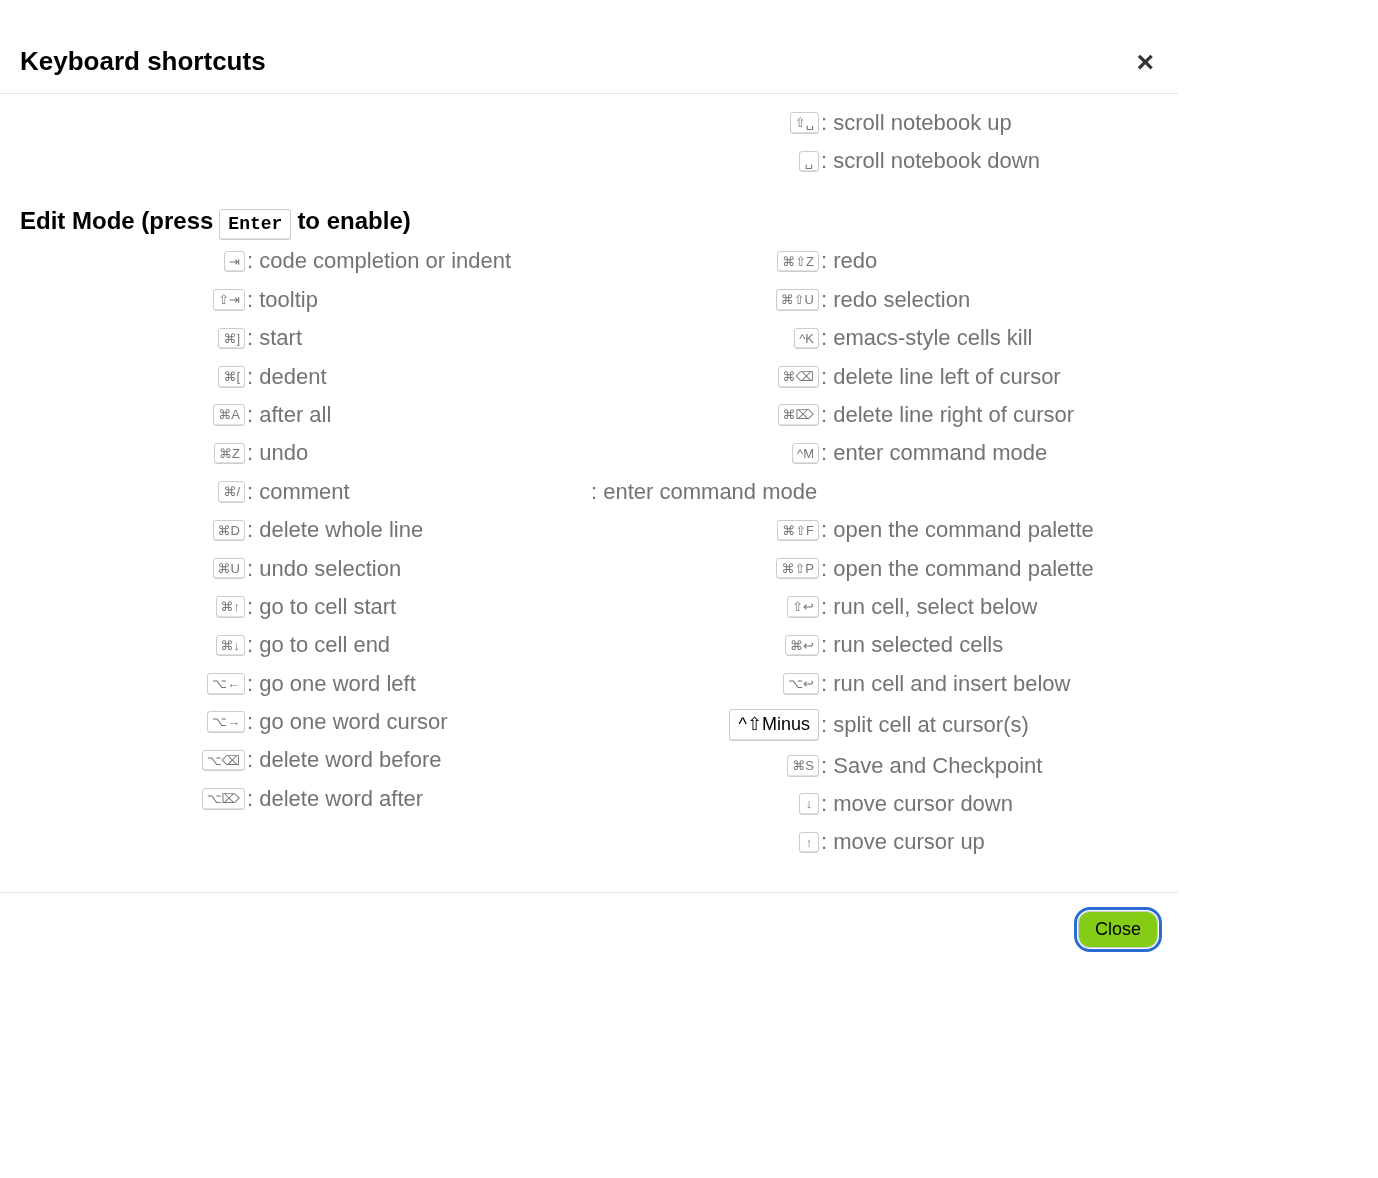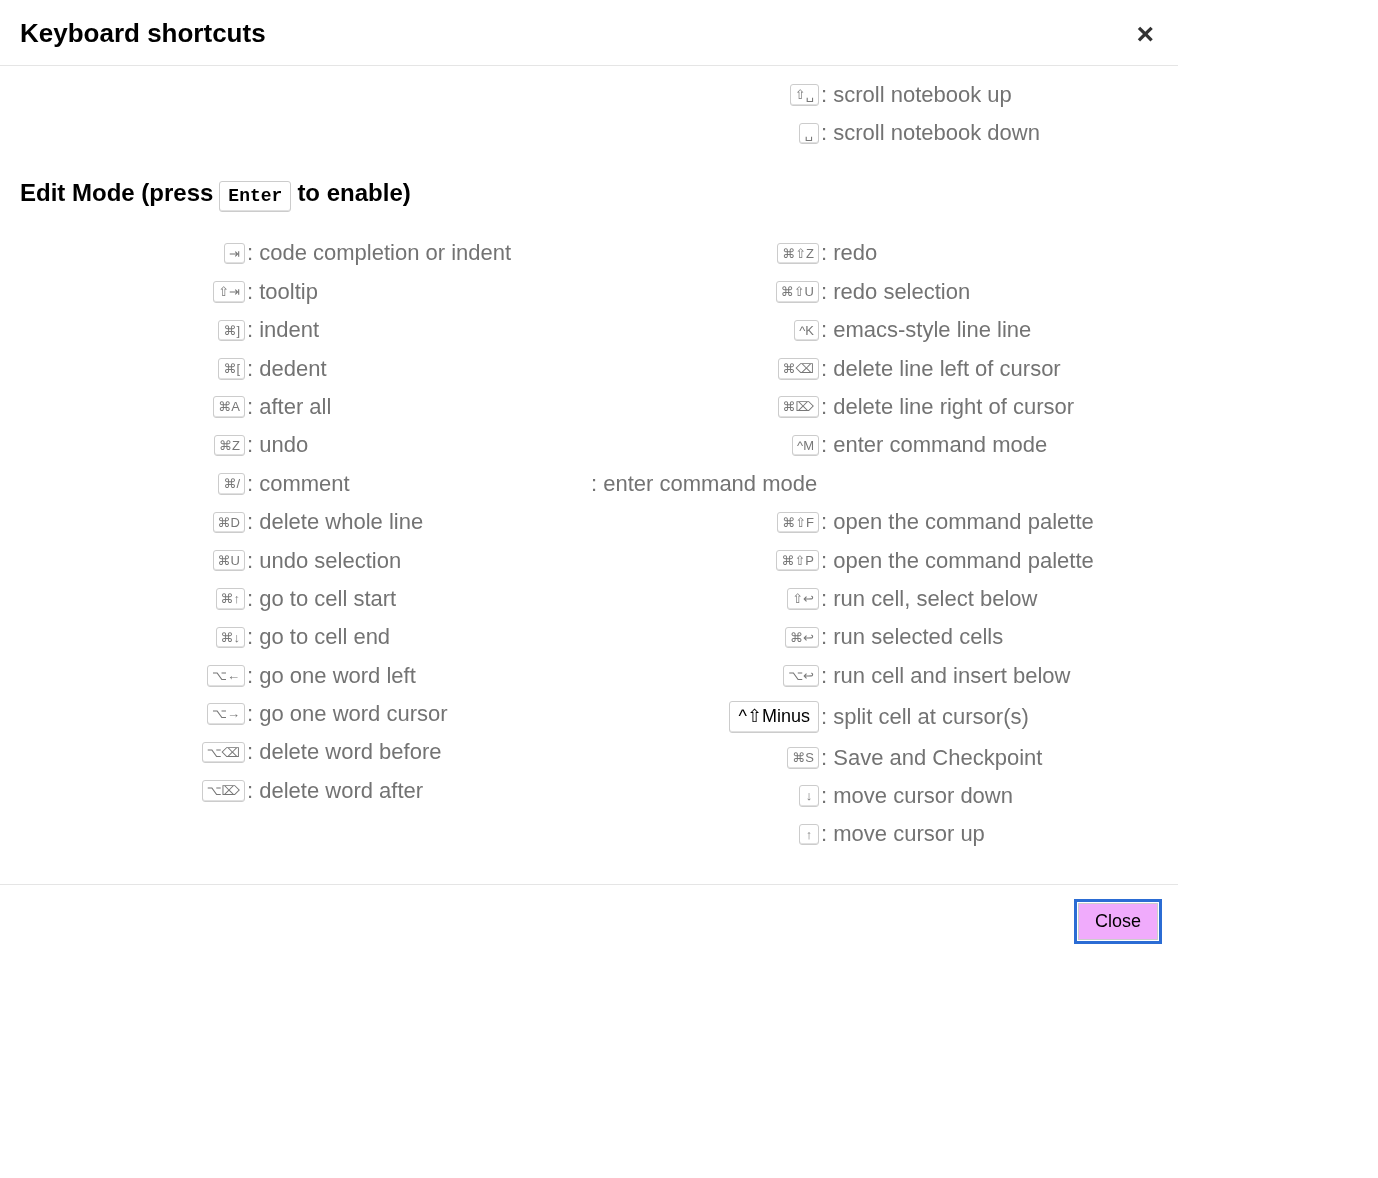--- a/index.html
+++ b/index.html
@@ -16,20 +16,21 @@
     width: 1178px;
     margin: 0;
     padding: 0;
   }
   .modal-header {
     display: flex;
     align-items: flex-end;
     justify-content: space-between;
     padding: 18px 20px 16px 20px;
     border-bottom: 1px solid #e5e5e5;
+    margin-top: 28px;
   }
   .modal-title {
     font-size: 26px;
     font-weight: 700;
     margin: 0;
   }
   .close-x {
     font-size: 30px;
     font-weight: 700;
     color: #333;
@@ -44,21 +45,21 @@
   }
   .top-area {
     display: flex;
     margin-bottom: 20px;
   }
   .top-col-left { flex: 1; }
   .top-col-right { flex: 1; }
   .section-title {
     font-size: 24px;
     font-weight: 700;
-    margin: 14px 0 22px 0;
+    margin: 14px 0 2px 0;
     display: flex;
     align-items: baseline;
     flex-wrap: wrap;
     gap: 0;
   }
   .section-title .enter-kbd {
     margin: 0 6px;
   }
   .cols {
     display: flex;
@@ -122,23 +123,23 @@
   .modal-footer {
     border-top: 1px solid #e5e5e5;
     padding: 18px 20px 20px 20px;
     display: flex;
     justify-content: flex-end;
     margin-top: 24px;
   }
   .btn-close {
     font-size: 18px;
     padding: 7px 16px;
-    background: #f0abfc;
+    background: #84cc16;
     border: 1px solid #ccc;
-    border-radius: 0;
+    border-radius: 12px;
     cursor: pointer;
     outline: 3px solid #2b6cd4;
     outline-offset: 1px;
   }
 </style>
 </head>
 <body>
 
 <div class="modal">
 
@@ -194,21 +195,21 @@
               </kbd>
             </div>
             <div class="desc">tooltip</div>
           </div>
           <div class="row">
             <div class="keys">
               <kbd>
                 <span class="sym">⌘]</span>
               </kbd>
             </div>
-            <div class="desc">indent</div>
+            <div class="desc">start</div>
           </div>
           <div class="row">
             <div class="keys">
               <kbd>
                 <span class="sym">⌘[</span>
               </kbd>
             </div>
             <div class="desc">dedent</div>
           </div>
           <div class="row">
@@ -316,21 +317,21 @@
               </kbd>
             </div>
             <div class="desc">redo selection</div>
           </div>
           <div class="row">
             <div class="keys">
               <kbd>
                 <span class="sym">^K</span>
               </kbd>
             </div>
-            <div class="desc">emacs-style line line</div>
+            <div class="desc">emacs-style cells kill</div>
           </div>
           <div class="row">
             <div class="keys">
               <kbd>
                 <span class="sym">⌘⌫</span>
               </kbd>
             </div>
             <div class="desc">delete line left of cursor</div>
           </div>
           <div class="row">

